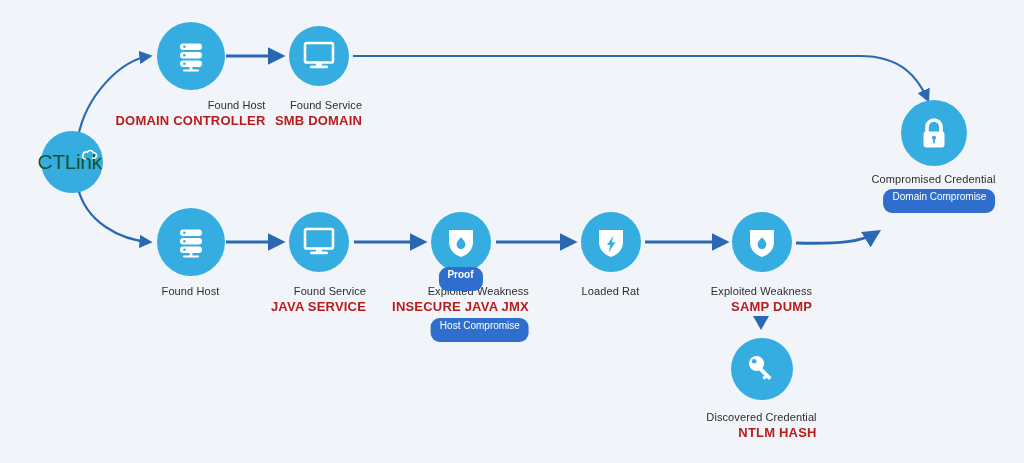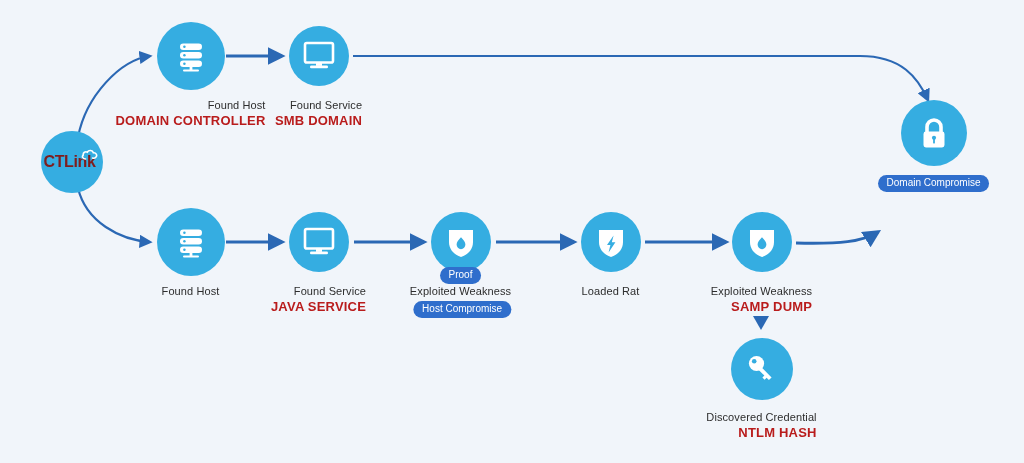--- a/index.html
+++ b/index.html
@@ -46,40 +46,41 @@
     line-height:17px;
     letter-spacing:.2px;
   }
   .badge-row { line-height:0; margin-top:3px; }
   .badge {
     display:inline-block;
     background:#2f6ecc;
     color:#fff;
     font-size:10px;
     line-height:12px;
-    padding:2px 9px 3px;
+    padding:2px 9px 10px;
     border-radius:9px;
     white-space:nowrap;
   }
   .badge-over {
     position:absolute;
     left:50%;
     transform:translateX(-50%);
     z-index:5;
+    font-weight:bold;
   }
 
   
   .ctlink-wrap { position:absolute; left:50%; top:0; transform:translateX(-50%); }
   .ctlink {
     width:62px; height:62px; border-radius:50%;
     background:#35ade1;
     display:flex; align-items:center; justify-content:center;
   }
   .ctlink-text {
-    color:#7f1d1d; font-size:16px; font-weight:bold;
+    color:#14532d; font-size:21px; font-weight:normal;
     letter-spacing:-.4px;
     position:relative; left:-2px;
   }
   .cloudy {
     position:absolute; right:4px; top:16px;
   }
 </style>
 </head>
 <body>
 
@@ -163,20 +164,21 @@
   <div class="node" style="left:933px; top:100px;">
     <div class="bubble" style="width:66px; height:66px;">
       <svg width="32" height="36" viewBox="0 0 32 36">
         <path d="M9 17 V12 a7 7 0 0 1 14 0 V17" fill="none" stroke="#fff" stroke-width="3.6" stroke-linecap="butt"></path>
         <rect x="5.5" y="16.5" width="21" height="16" rx="2.4" fill="#fff"></rect>
         <circle cx="16" cy="22.8" r="2.1" fill="#35ade1"></circle>
         <rect x="15.1" y="22.8" width="1.8" height="5.6" fill="#35ade1"></rect>
       </svg>
     </div>
     <div class="labels" style="top:72px;">
+      <div class="sub">Compromised Credential</div>
       <div class="badge-row">
         <span class="badge">Domain Compromise</span>
       </div>
     </div>
   </div>
 
   <div class="node" style="left:190px; top:208px;">
     <div class="bubble" style="width:68px; height:68px;">
       <svg width="34" height="34" viewBox="0 0 34 34">
         <rect x="6" y="4.5" width="22" height="6.6" rx="3.3" fill="#fff"></rect>
@@ -215,20 +217,21 @@
         <path d="M3 4 H27 V16 C27 24 21.5 28.6 15 31 C8.5 28.6 3 24 3 16 Z" fill="#fff"></path>
         <path d="M15 11.2 C17.6 14 19.4 15.8 19.4 18.6 C19.4 21.3 17.4 23.3 15 23.3
                  C12.6 23.3 10.6 21.3 10.6 18.6 C10.6 15.8 12.4 14 15 11.2 Z" fill="#35ade1"></path>
       </svg>
     </div>
     <div class="badge-over" style="top:52px;">
       <span class="badge">Proof</span>
     </div>
     <div class="labels" style="top:72px;">
       <div class="sub">Exploited Weakness</div>
+      <div class="title">INSECURE JAVA JMX</div>
       <div class="badge-row">
         <span class="badge">Host Compromise</span>
       </div>
     </div>
   </div>
 
   <div class="node" style="left:610px; top:212px;">
     <div class="bubble" style="width:60px; height:60px;">
       <svg width="30" height="32" viewBox="0 0 30 32">
         <path d="M3 4 H27 V16 C27 24 21.5 28.6 15 31 C8.5 28.6 3 24 3 16 Z" fill="#fff"></path>

